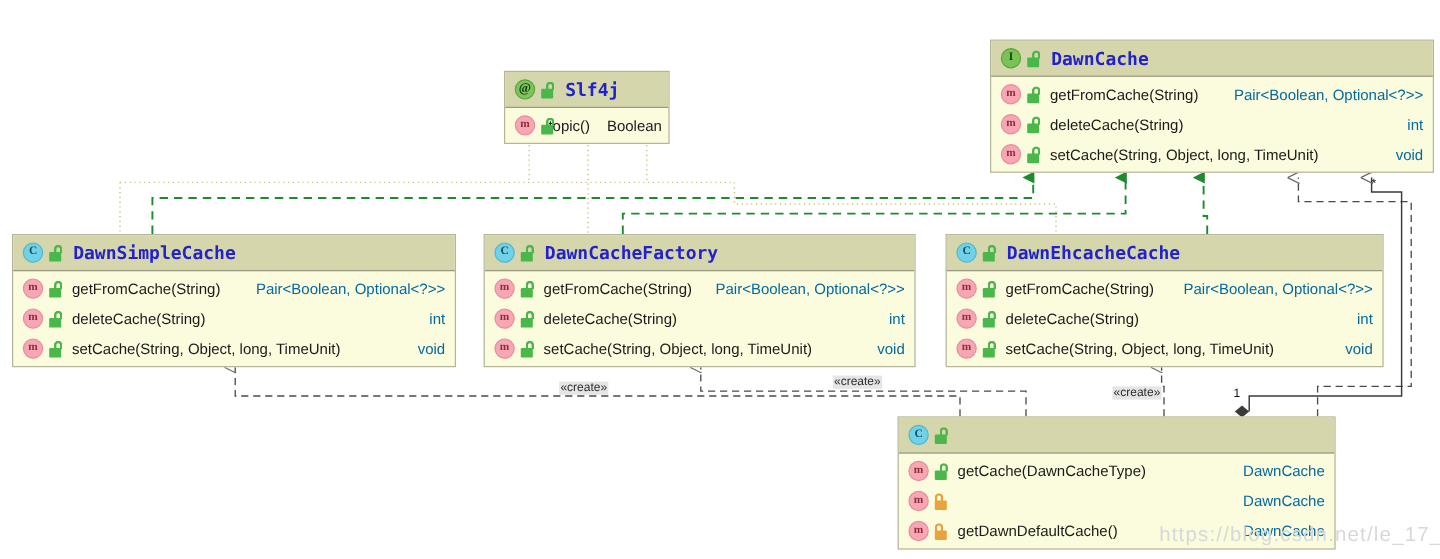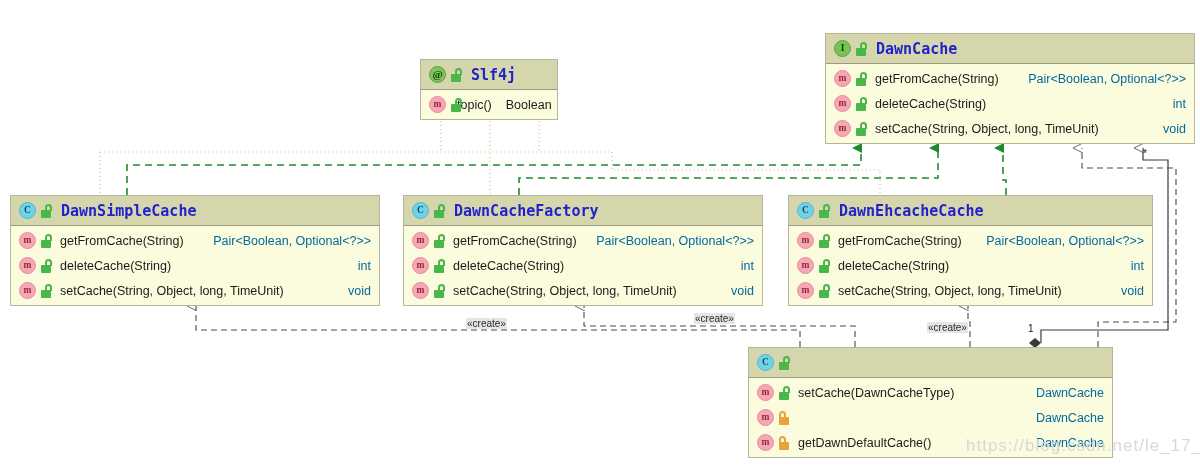--- a/index.html
+++ b/index.html
@@ -377,21 +377,21 @@
           <span class="body"></span>
         </span>
     </div>
     <div class="uml-members">
       <div class="uml-row">
         <span class="ic ic-circle ic-method">m</span>
         <span class="lock lock-open">
             <span class="shackle"></span>
             <span class="body"></span>
           </span>
-        <span class="m-name">setCache(DawnCacheType)</span>
+        <span class="m-name">getCache(DawnCacheType)</span>
         <span class="m-type">DawnCache</span>
       </div>
       <div class="uml-row">
         <span class="ic ic-circle ic-method">m</span>
         <span class="lock lock-priv">
             <span class="shackle"></span>
             <span class="body"></span>
           </span>
         <span class="m-type">DawnCache</span>
       </div>

